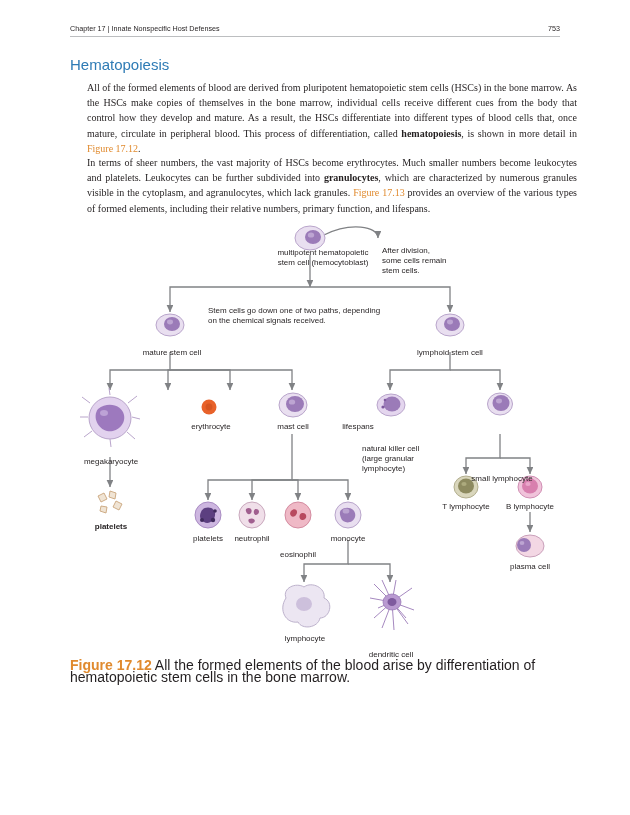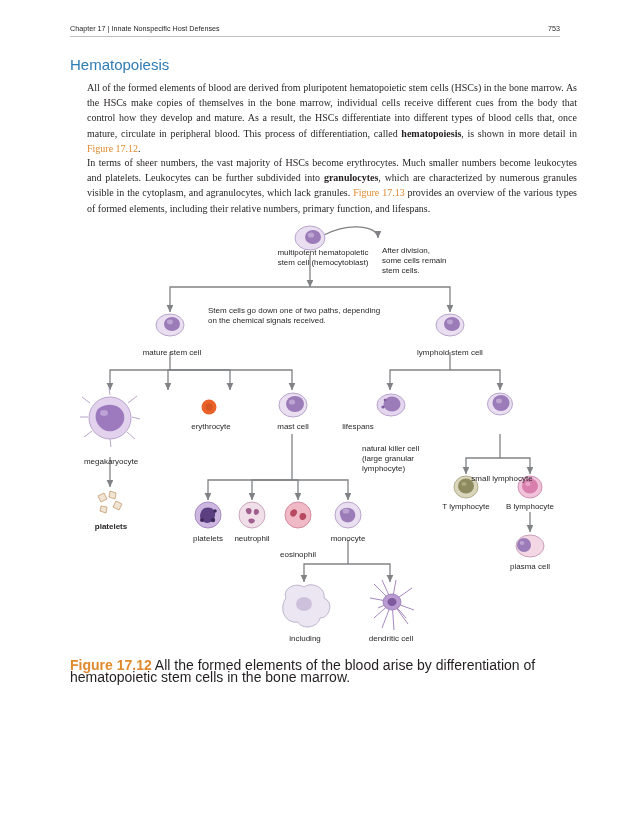--- a/index.html
+++ b/index.html
@@ -354,23 +354,23 @@
     <div class="lbl c" style="left:209px;top:312px;width:58px;margin-top:16px;">eosinophil</div>
 
     <div class="lbl c" style="left:260px;top:312px;width:56px;">monocyte</div>
 
     <div class="lbl c" style="left:372px;top:280px;width:68px;">T lymphocyte</div>
 
     <div class="lbl c" style="left:436px;top:280px;width:68px;">B lymphocyte</div>
 
     <div class="lbl c" style="left:436px;top:340px;width:68px;">plasma cell</div>
 
-    <div class="lbl c" style="left:212px;top:412px;width:66px;">including</div>
-
-    <div class="lbl c" style="left:296px;top:412px;width:70px;">dendritic cell</div>
+    <div class="lbl c" style="left:212px;top:412px;width:66px;">lymphocyte</div>
+
+    <div class="lbl c" style="left:296px;top:428px;width:70px;">dendritic cell</div>
 
   </div>
 
   <div class="caption">
     <span class="cap-lead">Figure 17.12</span>
     <span class="cap-body">All the formed elements of the blood arise by differentiation of hematopoietic stem cells in the bone marrow.</span>
   </div>
 
 </div>
 

